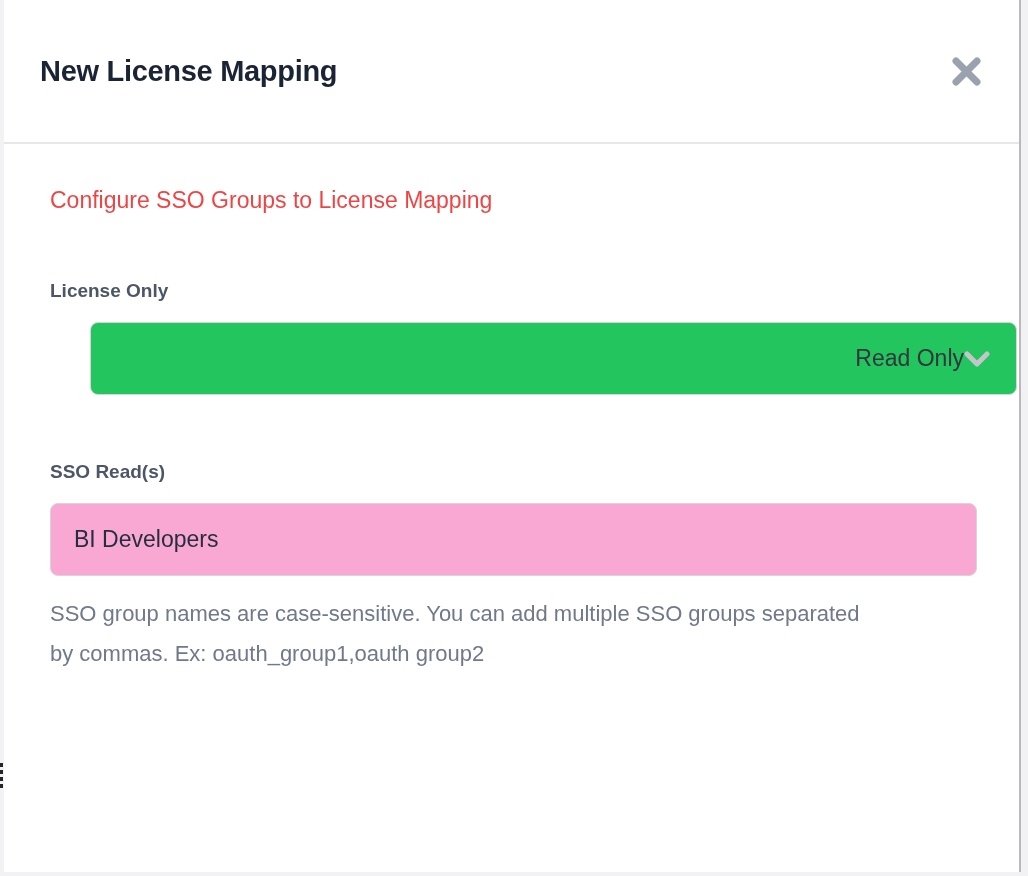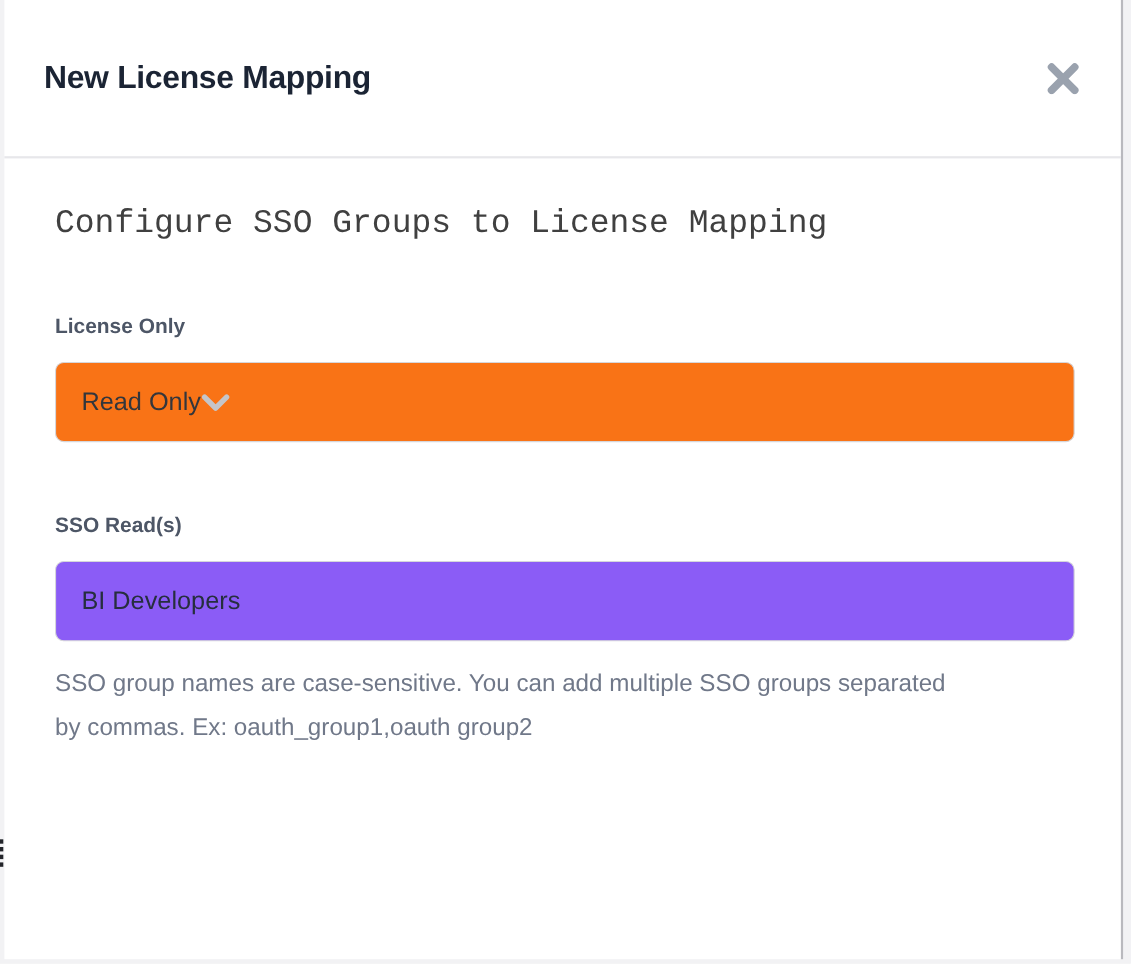--- a/index.html
+++ b/index.html
@@ -46,53 +46,53 @@
     border: none;
     cursor: pointer;
     padding: 0;
     line-height: 0;
   }
   .modal-body {
     padding: 0 44px 0 46px;
   }
   .subtitle {
     margin-top: 43px;
-    font-size: 30px;
-    color: #404040;
-    font-family: Liberation Mono, monospace;
+    font-size: 23px;
+    color: #ef4444;
   }
   .field-label {
     display: block;
     margin-top: 66px;
     font-size: 19px;
     font-weight: 700;
     color: #4d5666;
   }
   .select-box {
     margin-top: 20px;
     width: 927px;
     height: 73px;
-    background: #f97316;
+    background: #22c55e;
     border: 1px solid #d6d6da;
     border-radius: 8px;
     display: flex;
     align-items: center;
-    justify-content: flex-start;
+    justify-content: flex-end;
     padding: 0 26px 0 23px;
     cursor: pointer;
+    margin-left: 40px;
   }
   .select-value {
     font-size: 23px;
     color: #33363c;
   }
   .text-input {
     margin-top: 20px;
     width: 927px;
     height: 73px;
-    background: #8b5cf6;
+    background: #f9a8d4;
     border: 1px solid #d6d6da;
     border-radius: 8px;
     padding: 0 23px;
     font-family: "Liberation Sans", "DejaVu Sans", sans-serif;
     font-size: 23px;
     color: #262e3e;
     outline: none;
   }
   .helper-text {
     margin-top: 18px;

